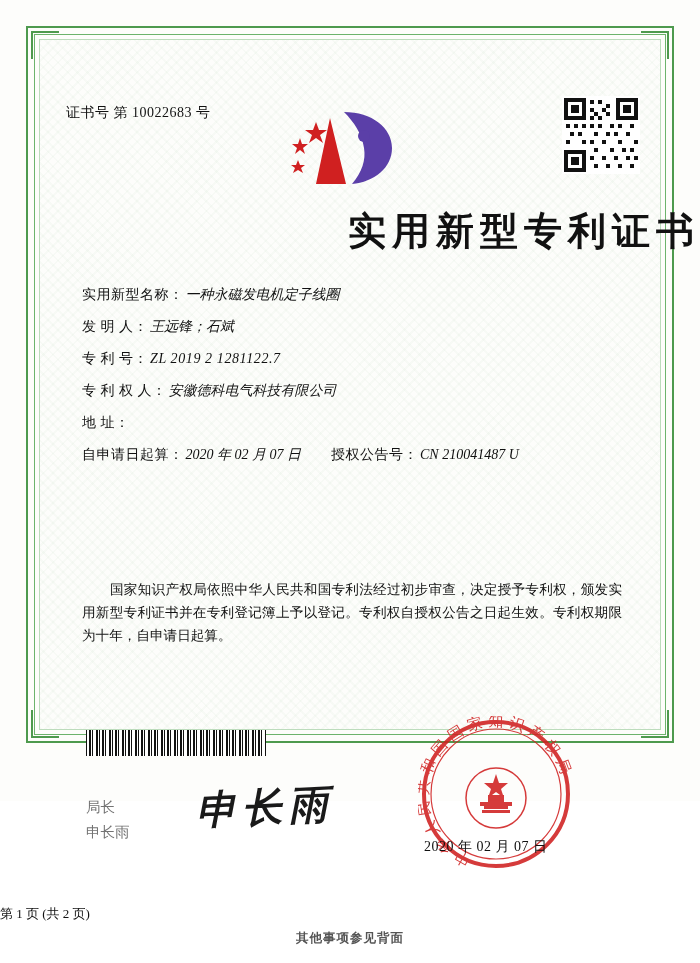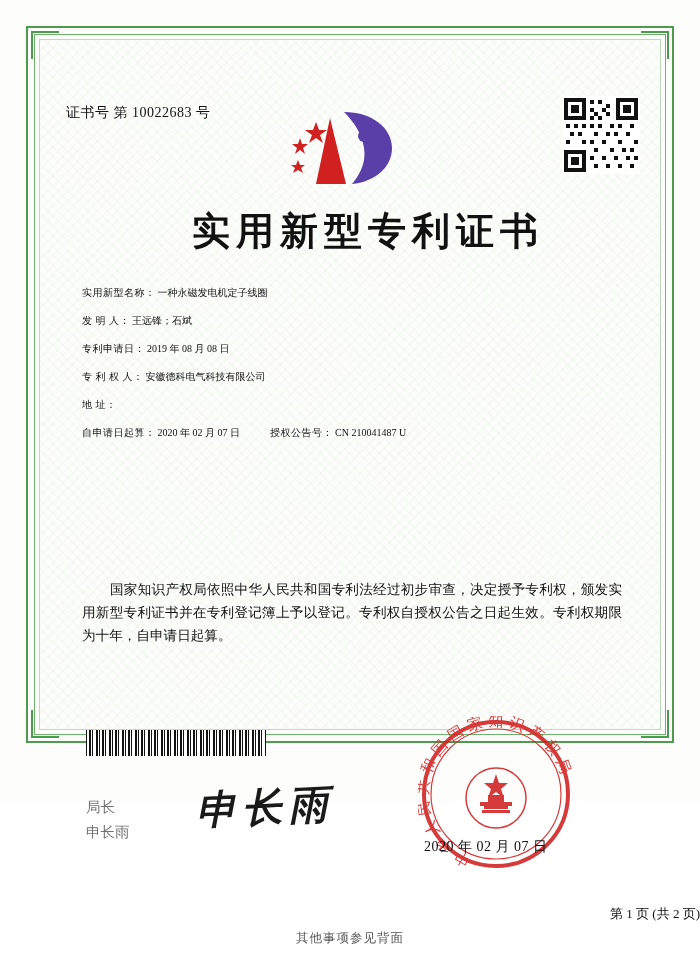--- a/index.html
+++ b/index.html
@@ -86,51 +86,52 @@
     position: absolute;
     right: 60px; top: 96px;
     width: 78px; height: 78px;
   }
 
   
   .title {
     position: absolute;
     left: 0; right: 0;
     top: 206px;
-    text-align: center;
+    text-align: right;
     font-size: 38px;
     font-weight: bold;
     letter-spacing: 6px;
     color: #111;
     padding-left: 36px;
   }
 
   
   .fields {
     position: absolute;
     left: 82px;
     top: 288px;
     width: 540px;
-    font-size: 10px;
+    font-size: 14px;
     line-height: 1;
     color: #111;
   }
   .field-row {
     display: flex;
     align-items: baseline;
     margin-bottom: 18px;
     white-space: nowrap;
   }
   .field-label {
     flex: 0 0 auto;
     letter-spacing: 0.5px;
   }
   .field-value {
     flex: 0 1 auto;
     padding-left: 2px;
+    font-style: italic;
   }
   .field-value.mono {
     font-family: "Liberation Serif", serif;
     letter-spacing: 0.6px;
   }
   .field-row.pair .second {
     margin-left: 30px;
   }
 
   
@@ -199,32 +200,33 @@
     font-size: 14px;
     color: #111;
     letter-spacing: 0.5px;
   }
 
   
   .page-num {
     position: absolute;
     left: 0; right: 0;
     top: 905px;
-    text-align: right;
+    text-align: left;
     font-size: 13px;
     color: #111;
   }
   .footer-note {
     position: absolute;
     left: 0; right: 0;
     top: 930px;
     text-align: center;
     font-size: 12.5px;
     color: #555;
     letter-spacing: 1px;
+    font-weight: bold;
   }
 </style>
 </head>
 <body>
 
 <div class="page">
 
   <div class="border-outer"></div>
   <div class="border-inner"></div>
   <div class="border-hair"></div>
@@ -315,22 +317,22 @@
   <div class="fields">
     <div class="field-row">
       <span class="field-label">实用新型名称：</span>
       <span class="field-value">一种永磁发电机定子线圈</span>
     </div>
     <div class="field-row">
       <span class="field-label">发 明 人：</span>
       <span class="field-value">王远锋；石斌</span>
     </div>
     <div class="field-row">
-      <span class="field-label">专利申请日：</span>
-      <span class="field-value">2019 年 08 月 08 日</span>
+      <span class="field-label">专 利 号：</span>
+      <span class="field-value mono">ZL 2019 2 1281122.7</span>
     </div>
     <div class="field-row">
       <span class="field-label">专 利 权 人：</span>
       <span class="field-value">安徽德科电气科技有限公司</span>
     </div>
     <div class="field-row">
       <span class="field-label">地        址：</span>
     </div>
     <div class="field-row pair">
       <span class="field-label">自申请日起算：</span>

